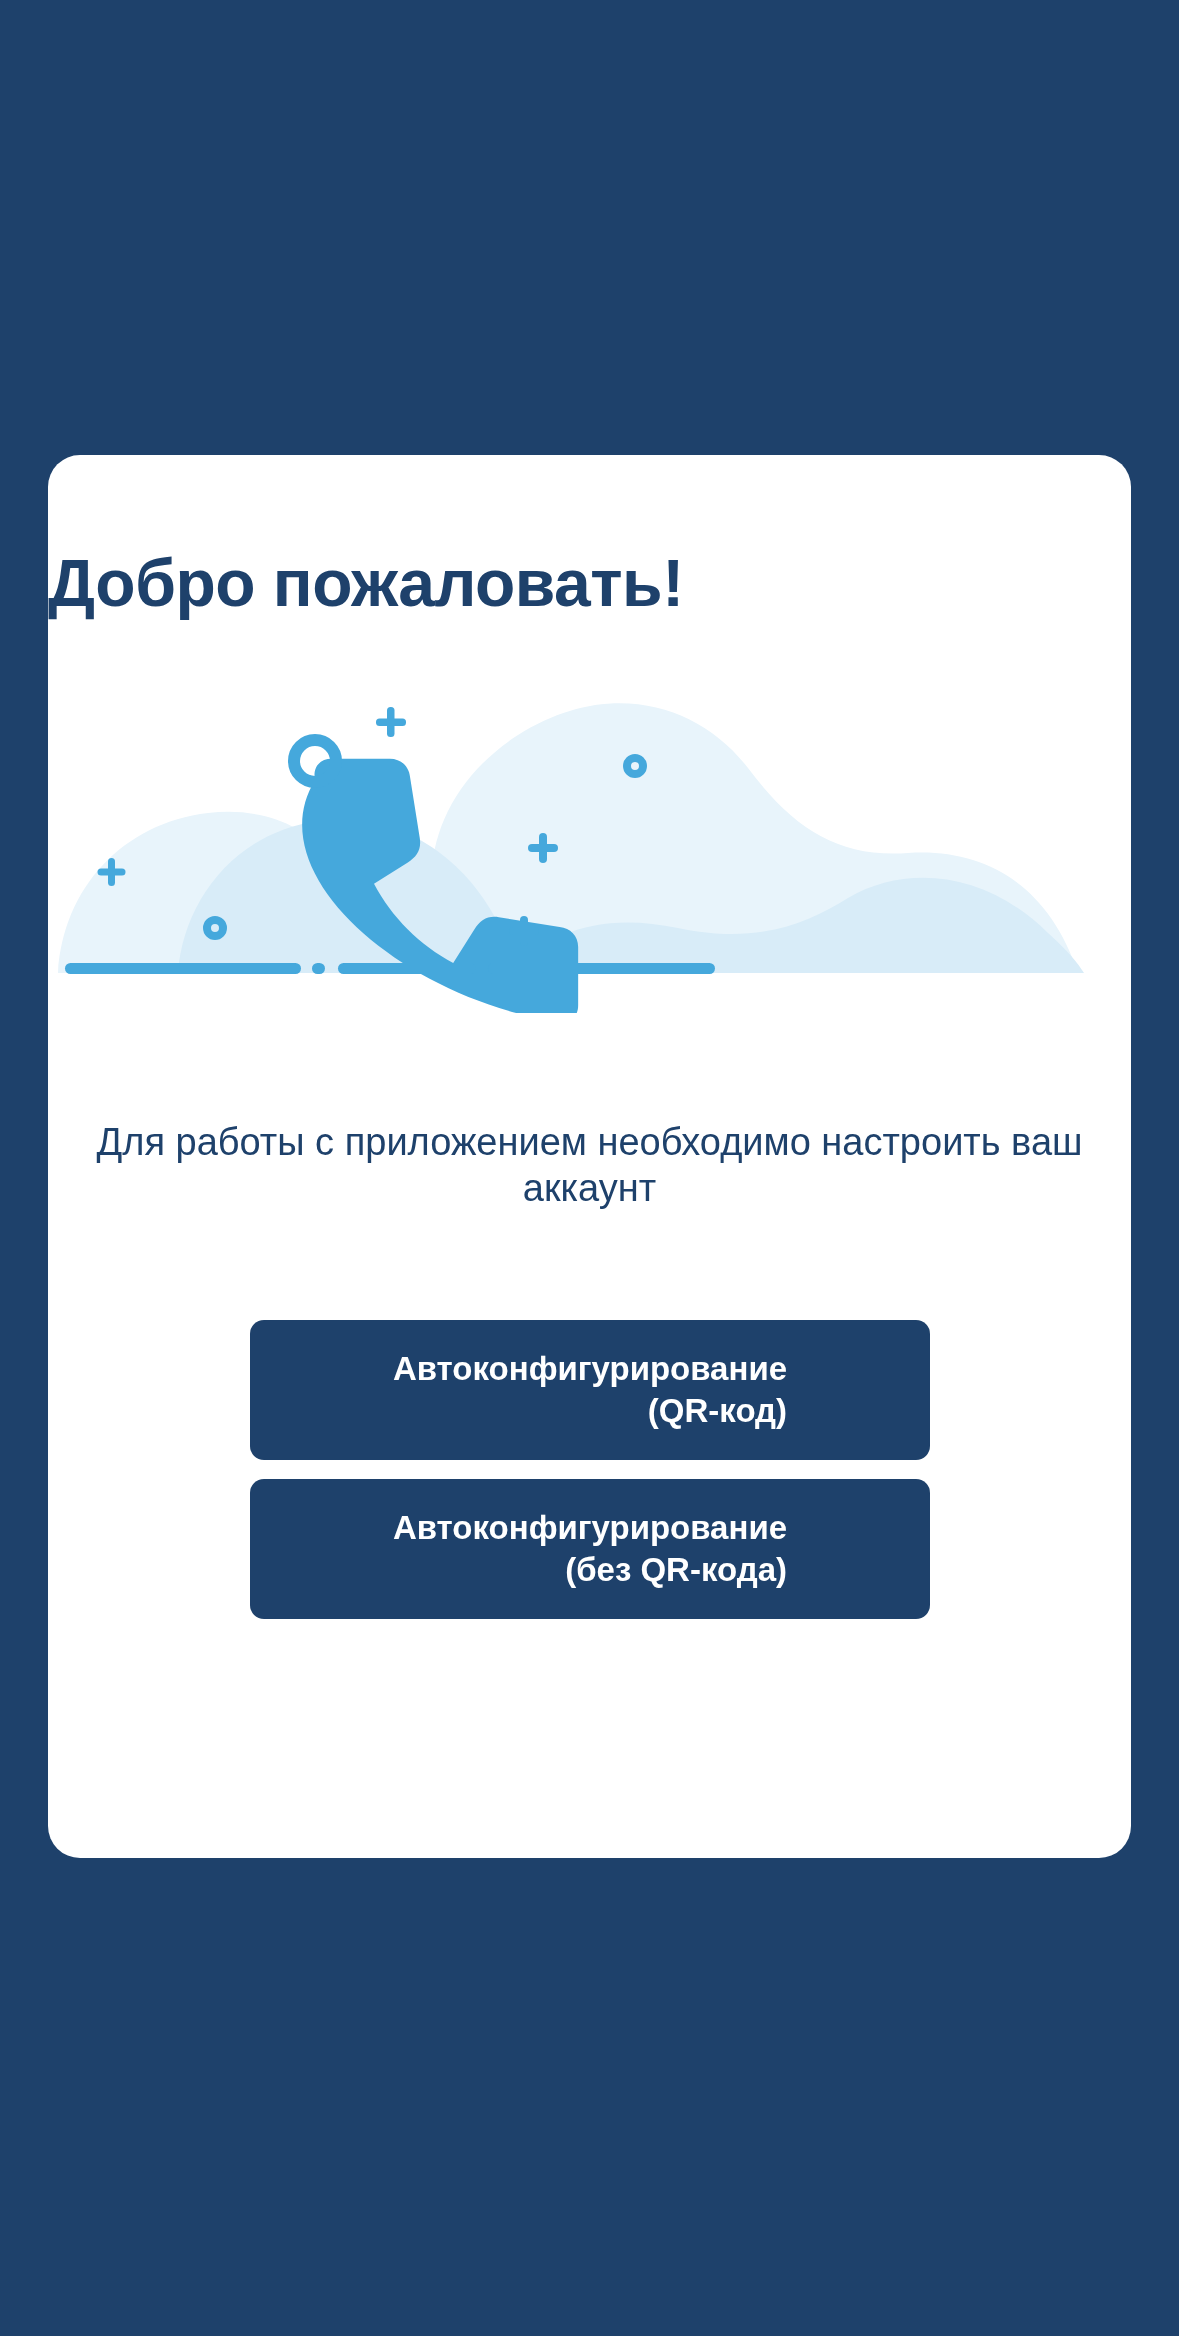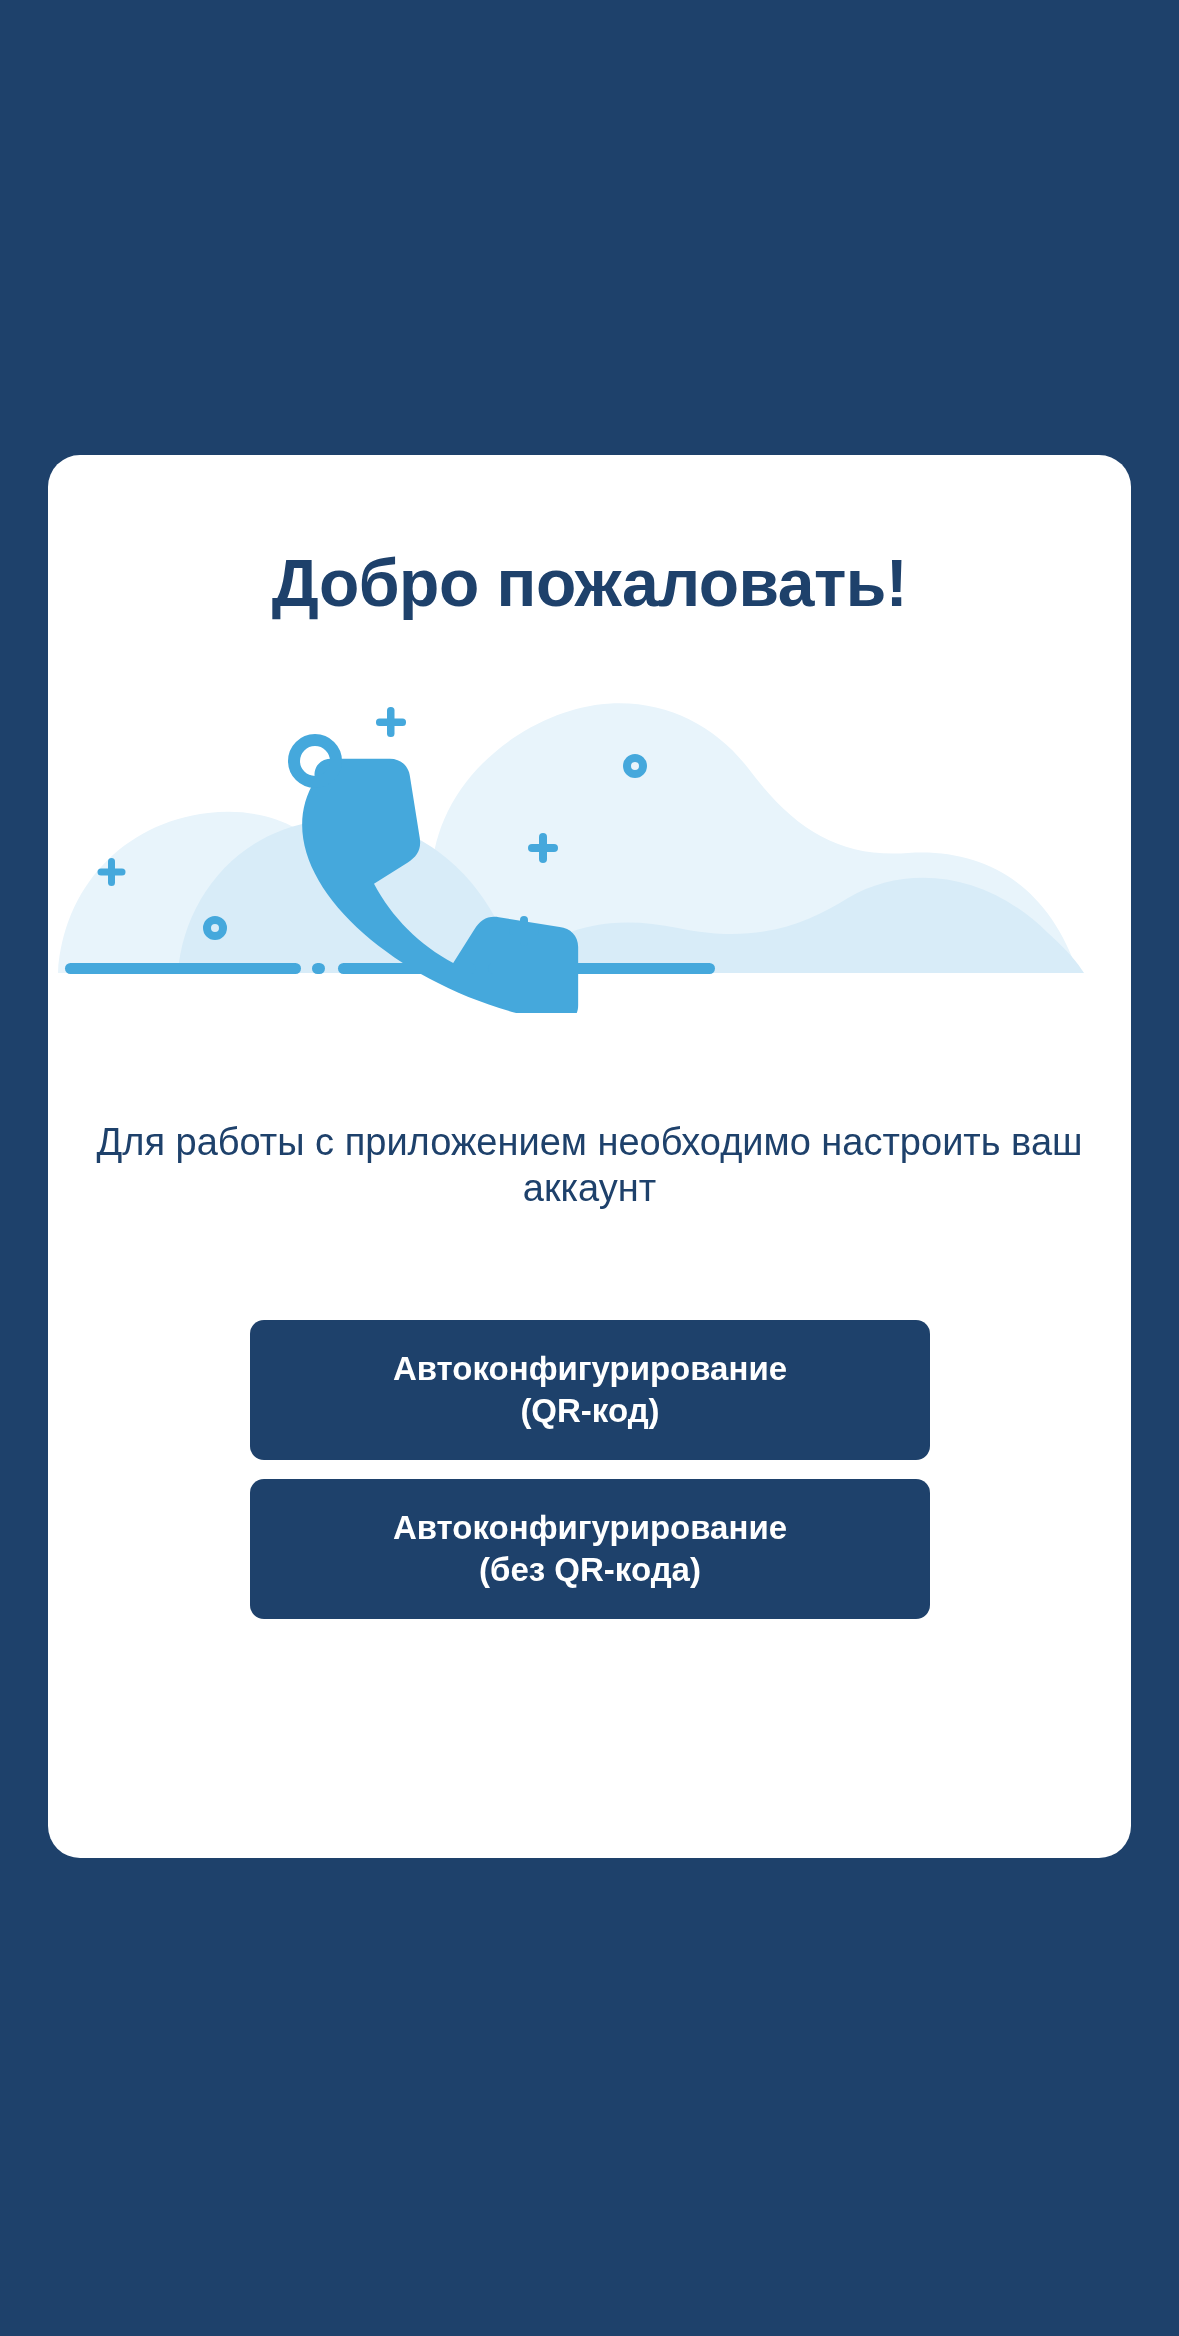--- a/index.html
+++ b/index.html
@@ -32,21 +32,20 @@
     border-radius: 32px;
     box-sizing: border-box;
   }
 
   
   #welcome-title {
     position: absolute;
     left: 0;
     top: 92px;
     width: 100%;
-    text-align: center;
     font-size: 66px;
     font-weight: bold;
     color: #1e416b;
     letter-spacing: -0.5px;
     line-height: 1.1;
     white-space: nowrap;
   }
 
   
   #illustration {
@@ -82,21 +81,21 @@
     width: 680px;
     height: 140px;
     background: #1e416b;
     border: none;
     border-radius: 14px;
     color: #ffffff;
     font-family: "Liberation Sans", sans-serif;
     font-size: 33px;
     font-weight: bold;
     line-height: 1.28;
-    text-align: center;
+    text-align: right;
     padding: 0;
     cursor: pointer;
     display: flex;
     align-items: center;
     justify-content: center;
     box-sizing: border-box;
   }
   #btn-qr { top: 865px; }
   #btn-noqr { top: 1024px; }
   .btn-label { display: block; white-space: pre-line; }

